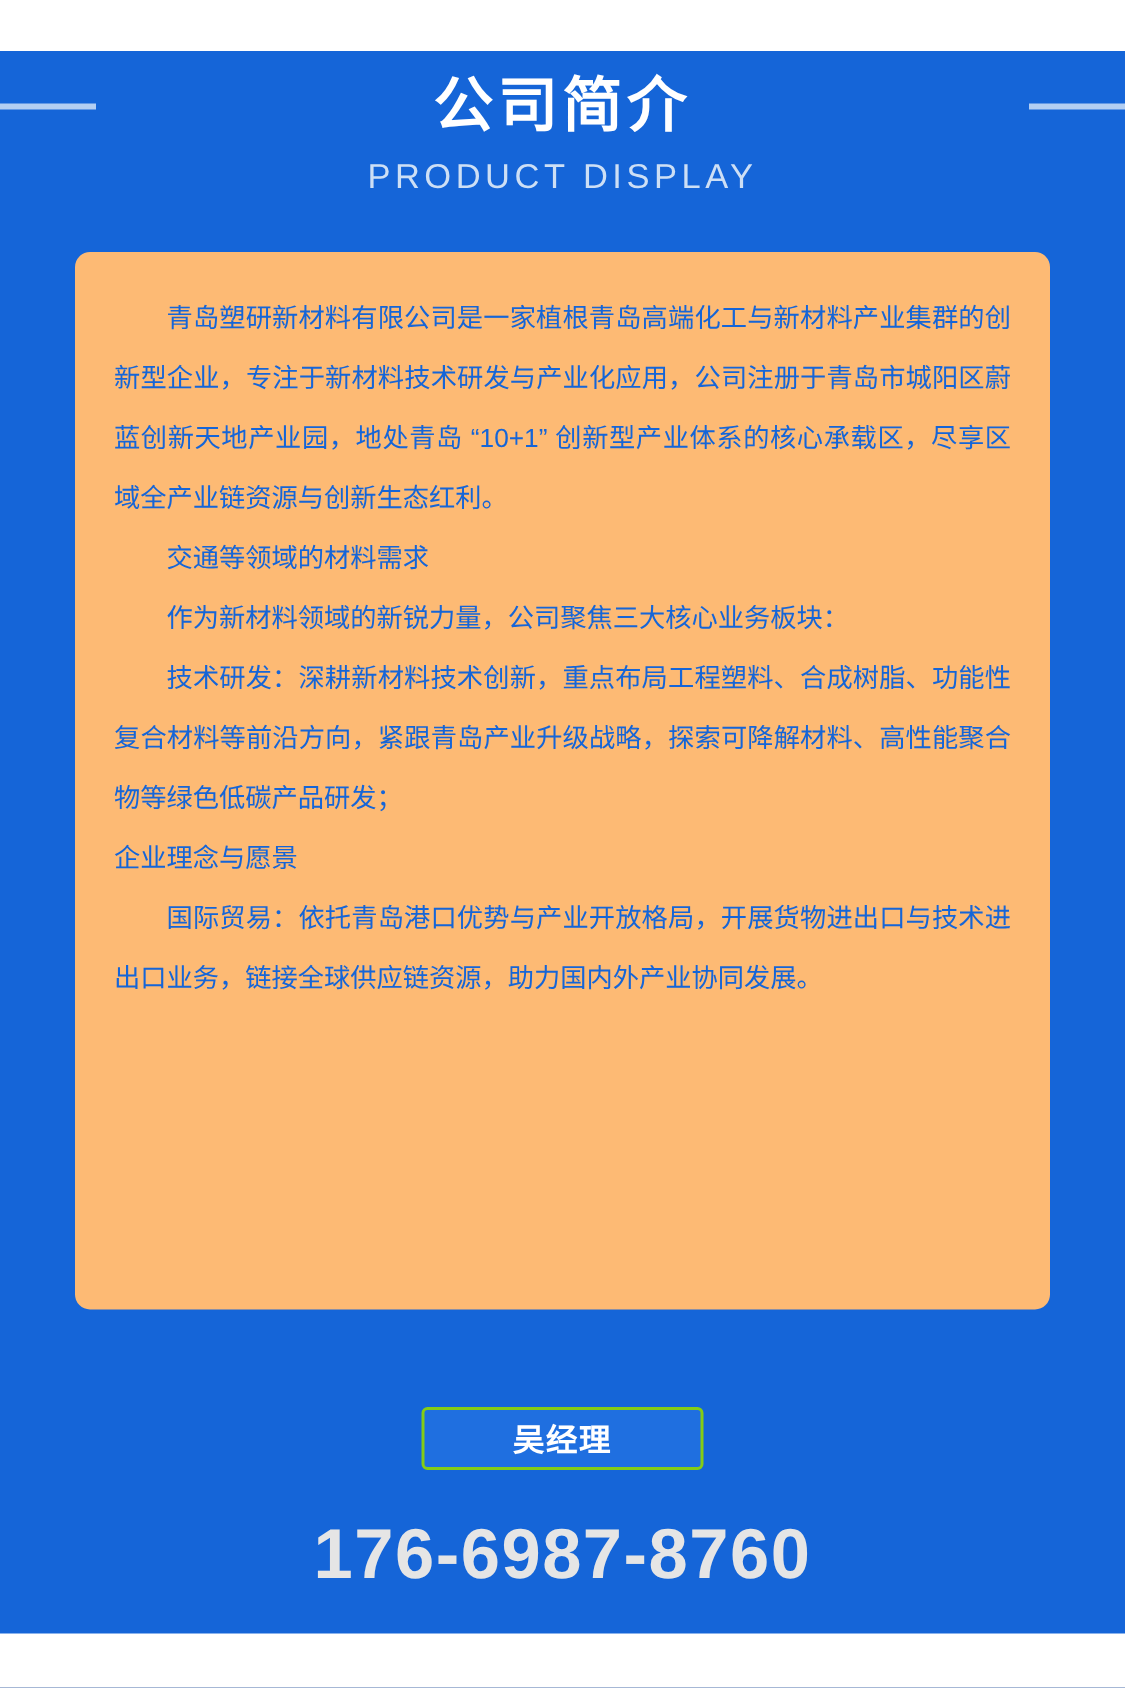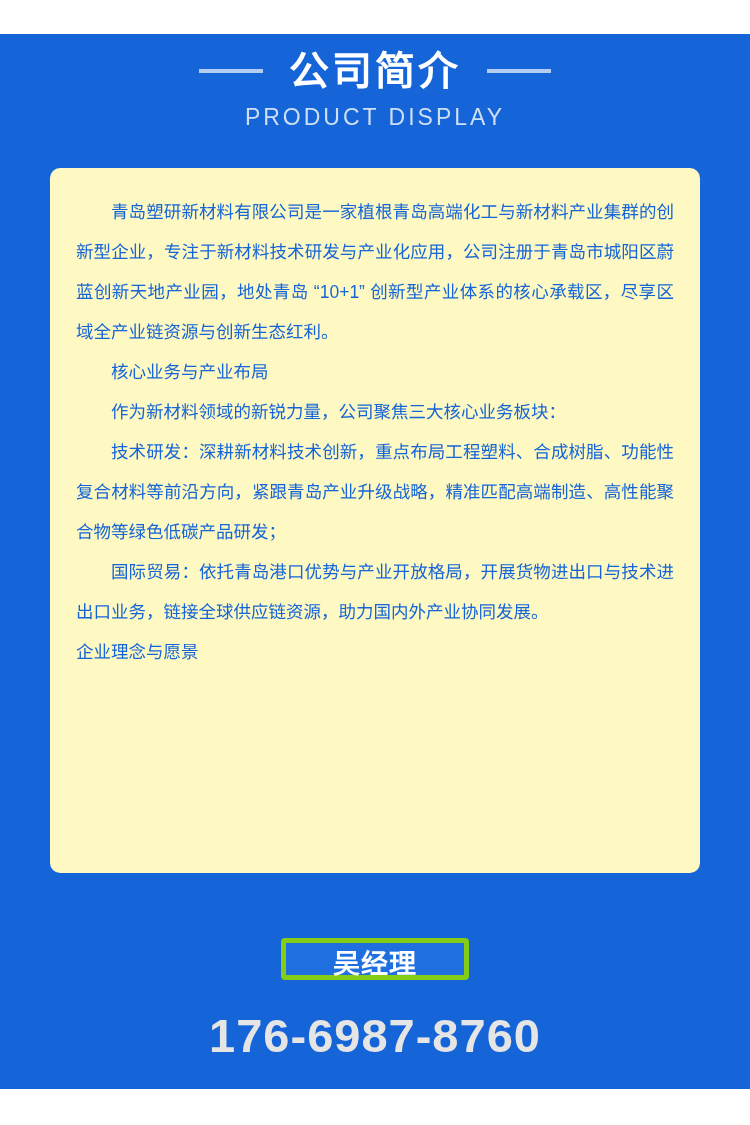--- a/index.html
+++ b/index.html
@@ -40,21 +40,21 @@
     position: absolute;
     left: 0;
     top: 34px;
     width: 750px;
     height: 140px;
     text-align: center;
   }
   .title-row {
     display: flex;
     align-items: center;
-    justify-content: center;
+    justify-content: space-between;
     gap: 26px;
     height: 74px;
   }
   .title-rule {
     display: block;
     width: 64px;
     height: 4px;
     background: #cfe0f7;
     opacity: .85;
   }
@@ -70,21 +70,21 @@
     font-size: 23px;
     letter-spacing: 3px;
     margin-top: -4px;
   }
   .card {
     position: absolute;
     left: 50px;
     top: 168px;
     width: 650px;
     height: 705px;
-    background: #fef9c3;
+    background: #fdba74;
     border-radius: 10px;
     box-sizing: border-box;
     padding: 24px 26px 20px 26px;
   }
   .para {
     color: #1565d8;
     font-size: 17.5px;
     line-height: 40px;
     text-align: justify;
     margin: 0;
@@ -95,24 +95,24 @@
   .para.flush {
     text-indent: 0;
   }
   .contact-button {
     position: absolute;
     left: 281px;
     top: 938px;
     width: 188px;
     height: 42px;
     background: #1f6fe0;
-    border: 5px solid #84cc16;
+    border: 2px solid #84cc16;
     border-radius: 4px;
     color: #ffffff;
-    font-size: 27px;
+    font-size: 21px;
     font-weight: bold;
     line-height: 42px;
     text-align: center;
     letter-spacing: 1px;
     box-sizing: border-box;
     cursor: pointer;
   }
   .phone {
     position: absolute;
     left: 0;
@@ -136,25 +136,25 @@
     <div class="title-row">
       <span class="title-rule"></span>
       <span class="main-title">公司简介</span>
       <span class="title-rule"></span>
     </div>
     <div class="sub-title">PRODUCT DISPLAY</div>
   </div>
 
   <div class="card">
     <p class="para indent">青岛塑研新材料有限公司是一家植根青岛高端化工与新材料产业集群的创新型企业，专注于新材料技术研发与产业化应用，公司注册于青岛市城阳区蔚蓝创新天地产业园，地处青岛 “10+1” 创新型产业体系的核心承载区，尽享区域全产业链资源与创新生态红利。</p>
-    <p class="para indent">核心业务与产业布局</p>
+    <p class="para indent">交通等领域的材料需求</p>
     <p class="para indent">作为新材料领域的新锐力量，公司聚焦三大核心业务板块：</p>
-    <p class="para indent">技术研发：深耕新材料技术创新，重点布局工程塑料、合成树脂、功能性复合材料等前沿方向，紧跟青岛产业升级战略，精准匹配高端制造、高性能聚合物等绿色低碳产品研发；</p>
+    <p class="para indent">技术研发：深耕新材料技术创新，重点布局工程塑料、合成树脂、功能性复合材料等前沿方向，紧跟青岛产业升级战略，探索可降解材料、高性能聚合物等绿色低碳产品研发；</p>
+    <p class="para flush">企业理念与愿景</p>
     <p class="para indent">国际贸易：依托青岛港口优势与产业开放格局，开展货物进出口与技术进出口业务，链接全球供应链资源，助力国内外产业协同发展。</p>
-    <p class="para flush">企业理念与愿景</p>
   </div>
 
   <div class="contact-button">吴经理</div>
 
   <div class="phone">176-6987-8760</div>
 
   <div class="bottom-white-strip"></div>
 </div>
 
 </body></html>

